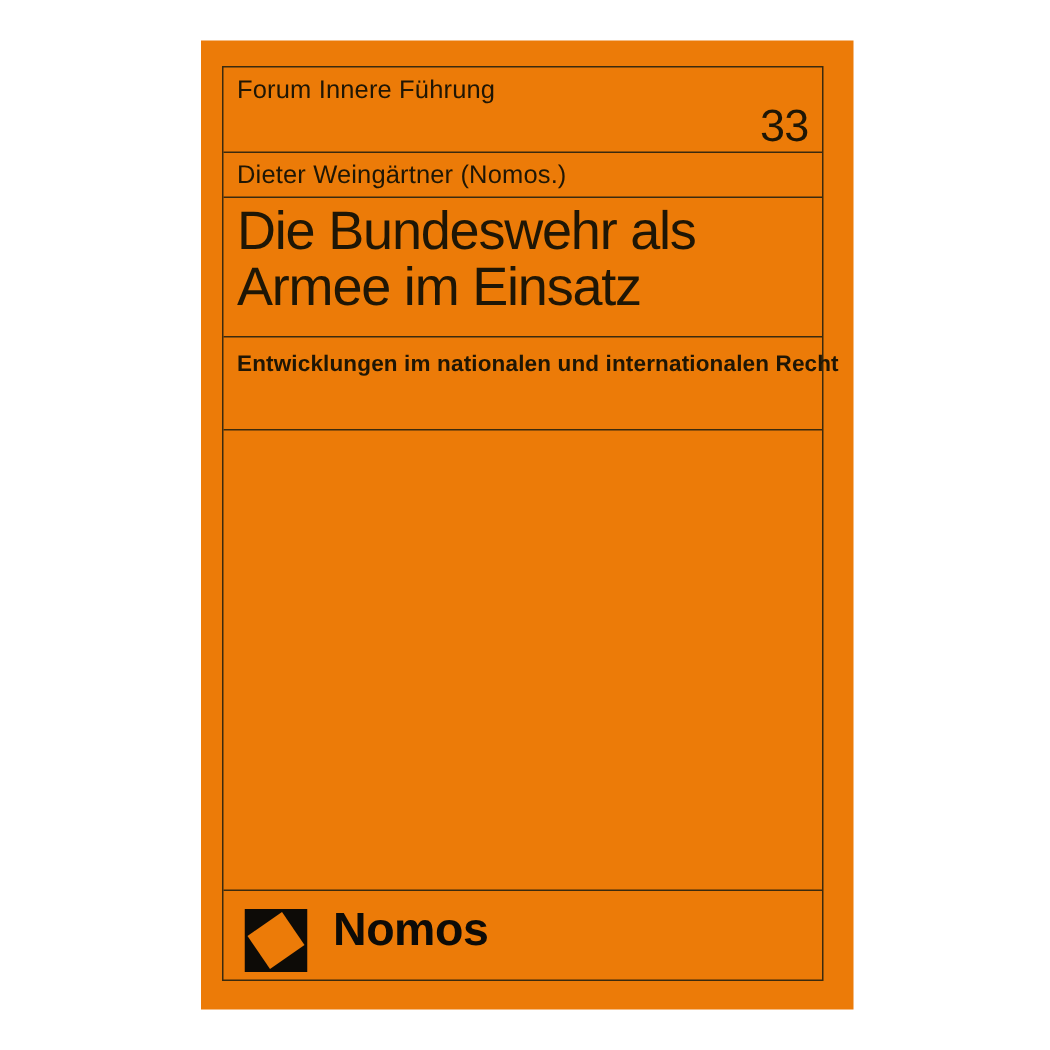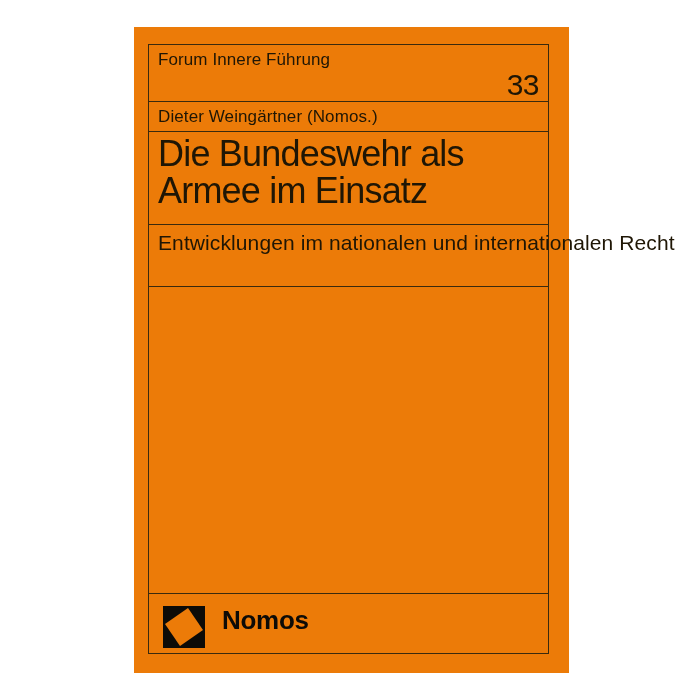--- a/index.html
+++ b/index.html
@@ -70,37 +70,38 @@
   .row-title {
     height: 93px;
     padding-top: 3px;
     font-size: 36px;
     line-height: 37px;
     letter-spacing: -0.8px;
   }
   .row-subtitle {
     height: 62px;
     padding-top: 8px;
-    font-size: 21px;
+    font-size: 15px;
     line-height: 19px;
     white-space: nowrap;
     letter-spacing: 0.1px;
+    font-weight: bold;
   }
   .row-empty { flex: 1; }
   .row-logo {
     height: 59px;
     border-bottom: none;
     display: flex;
     align-items: flex-start;
     padding-top: 12px;
     padding-left: 14px;
   }
   .logo-mark { display: block; width: 42px; height: 42px; }
   .publisher {
-    font-size: 26px;
+    font-size: 31px;
     font-weight: bold;
     line-height: 26px;
     margin-left: 17px;
     margin-top: 1px;
     letter-spacing: -0.3px;
     color: var(--logo-black);
   }
 </style>
 </head>
 <body>

